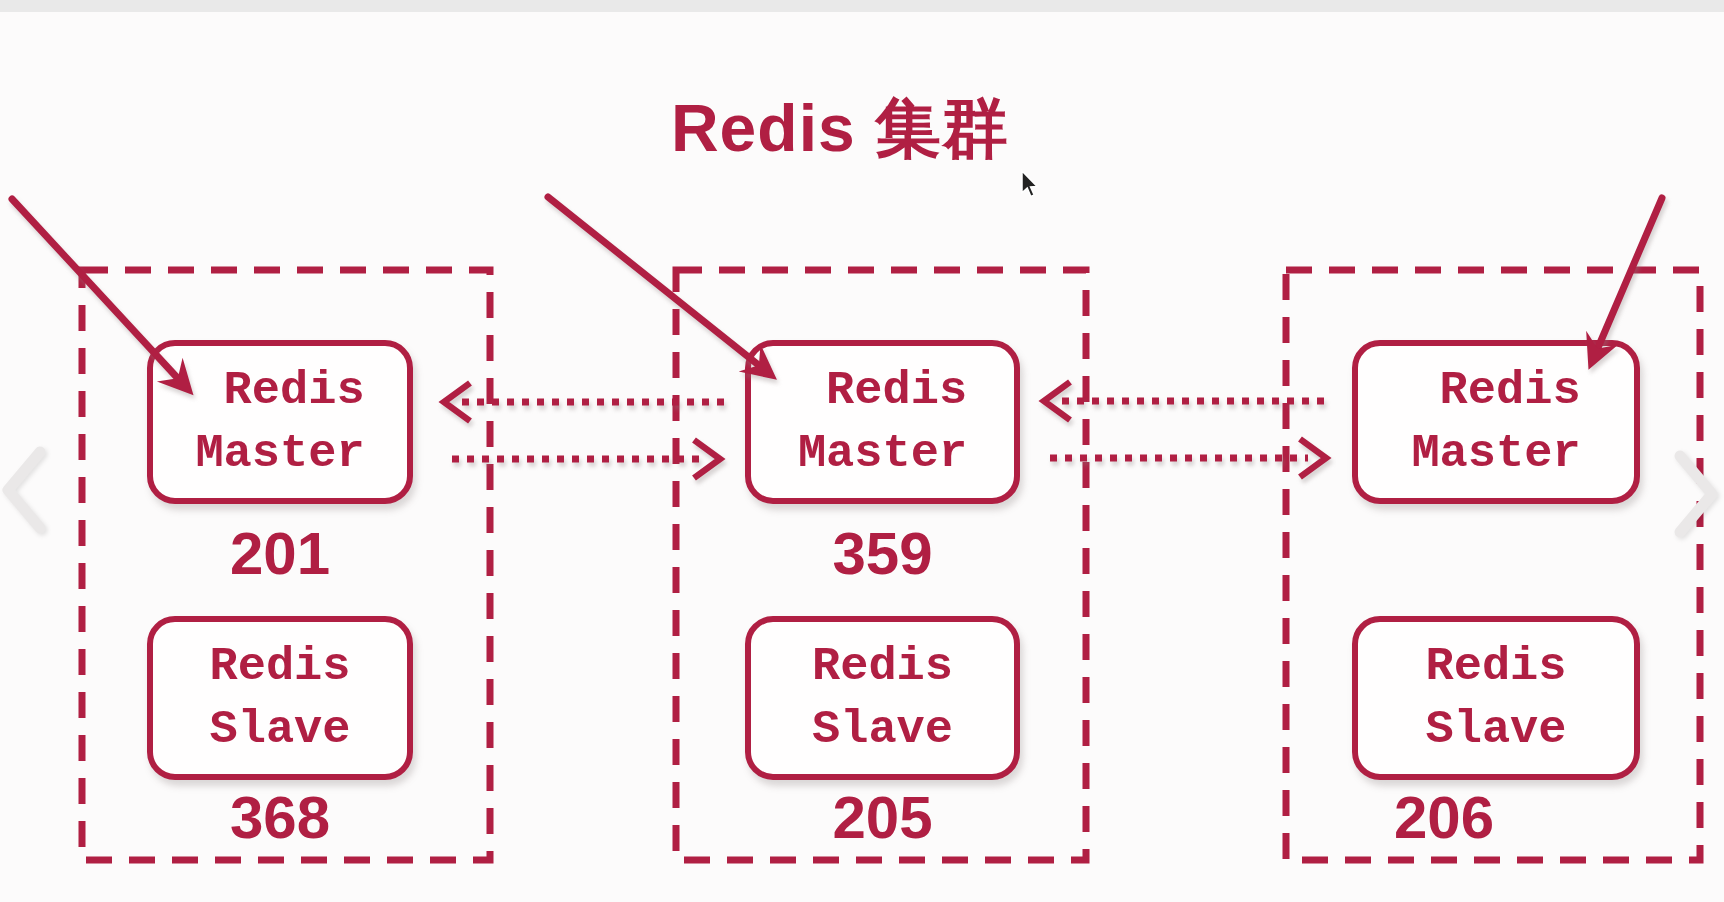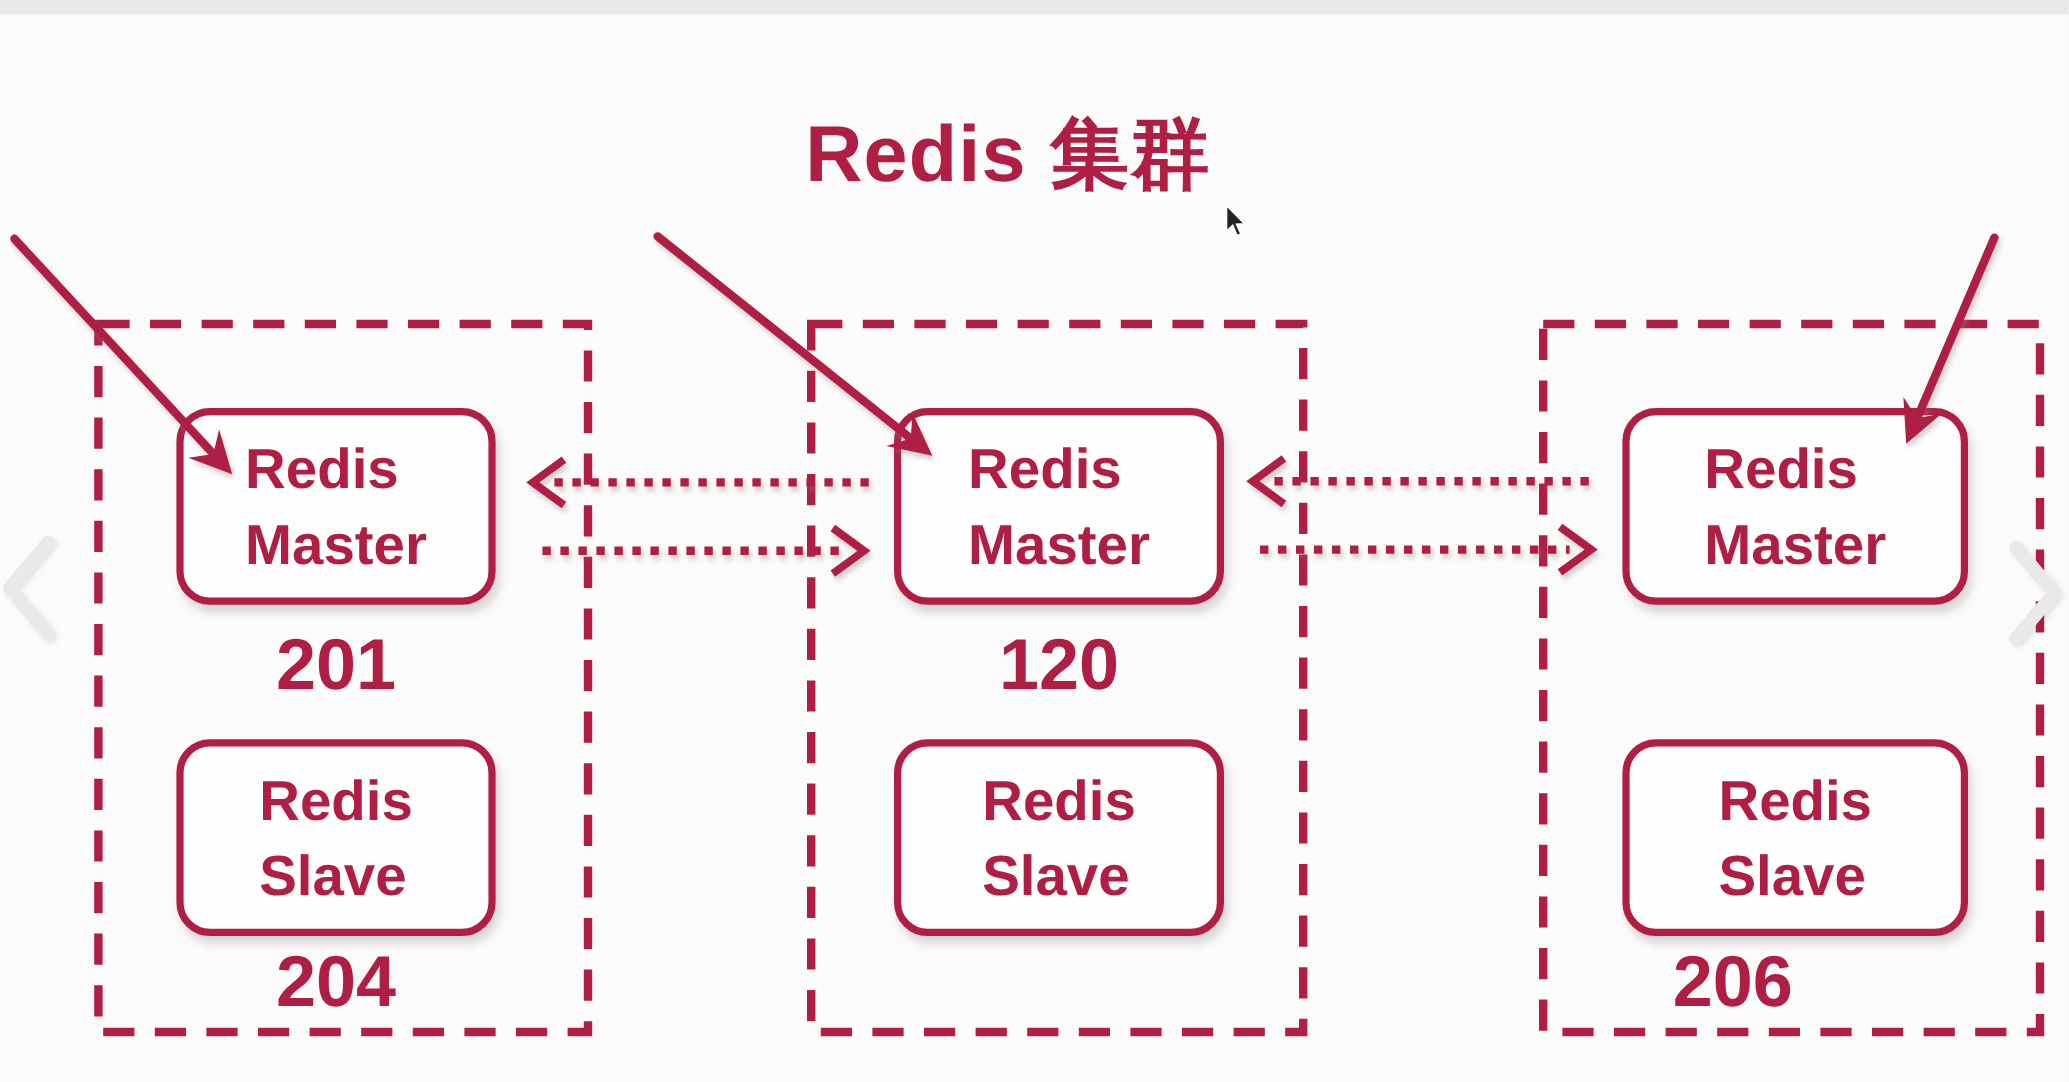--- a/index.html
+++ b/index.html
@@ -8,23 +8,23 @@
   svg.layer{position:absolute;left:0;top:0;pointer-events:none;}
   .frame{fill:none;stroke:var(--accent);stroke-width:7;stroke-dasharray:26 17;}
   .dotline{fill:none;stroke:var(--accent);stroke-width:7;stroke-dasharray:7 8;}
   .dothead{fill:none;stroke:var(--accent);stroke-width:6.5;stroke-linejoin:miter;}
   .shadowed{filter:drop-shadow(2px 4px 2px rgba(140,130,130,.35));}
   .solidarrow{fill:none;stroke:var(--accent);stroke-width:7;stroke-linecap:round;}
   .accent-fill{fill:var(--accent);}
   .navchev{fill:none;stroke:var(--nav_chevron);stroke-width:11;stroke-linecap:round;stroke-linejoin:round;pointer-events:auto;cursor:pointer;filter:drop-shadow(2px 2px 2px rgba(0,0,0,.10));}
   .title{position:absolute;left:540px;top:72px;width:600px;text-align:center;font-size:66px;font-weight:bold;letter-spacing:1px;color:var(--accent);}
   .node{position:absolute;height:164px;box-sizing:border-box;border:6px solid var(--accent);border-radius:28px;background:#fffefe;
-        display:flex;align-items:center;justify-content:center;text-align:left;white-space:pre-line;
+        display:flex;align-items:center;justify-content:center;text-align:right;white-space:pre-line;
         color:var(--accent);font-size:47px;line-height:63px;font-weight:600;
-        box-shadow:3px 6px 7px rgba(130,118,118,.28);}
+        box-shadow:3px 6px 7px rgba(130,118,118,.28);font-family:Liberation Mono, monospace;}
   .node-id{position:absolute;height:60px;line-height:60px;text-align:center;color:var(--accent);font-size:60px;font-weight:600;}
   .watermark{position:absolute;right:24px;top:843px;font-size:29px;letter-spacing:1px;color:rgba(255,255,255,.93);
              text-shadow:0 0 3px rgba(105,105,105,.95),0 0 1px rgba(105,105,105,.9),1px 2px 3px rgba(105,105,105,.6);}
 </style>
 </head>
 <body>
 
 <div class="canvas">
 
   <svg class="layer" width="1724" height="902" viewBox="0 0 1724 902">
@@ -52,27 +52,28 @@
     </g>
   </svg>
 
   <div class="title">Redis 集群</div>
 
   <div class="node" style="left:147px;top:328px;width:266px;">Redis
 Master</div>
   <div class="node-id" style="left:147px;top:512px;width:266px;">201</div>
   <div class="node" style="left:147px;top:604px;width:266px;">Redis
 Slave</div>
-  <div class="node-id" style="left:147px;top:776px;width:266px;">204</div>
+  <div class="node-id" style="left:147px;top:776px;width:266px;">368</div>
 
   <div class="node" style="left:745px;top:328px;width:275px;">Redis
 Master</div>
-  <div class="node-id" style="left:745px;top:512px;width:275px;">120</div>
+  <div class="node-id" style="left:745px;top:512px;width:275px;">359</div>
   <div class="node" style="left:745px;top:604px;width:275px;">Redis
 Slave</div>
+  <div class="node-id" style="left:745px;top:776px;width:275px;">205</div>
 
   <div class="node" style="left:1352px;top:328px;width:288px;">Redis
 Master</div>
   <div class="node" style="left:1352px;top:604px;width:288px;">Redis
 Slave</div>
   <div class="node-id" style="left:1300px;top:776px;width:288px;">206</div>
 
 
   <svg class="layer" width="1724" height="902" viewBox="0 0 1724 902">
     <defs>

